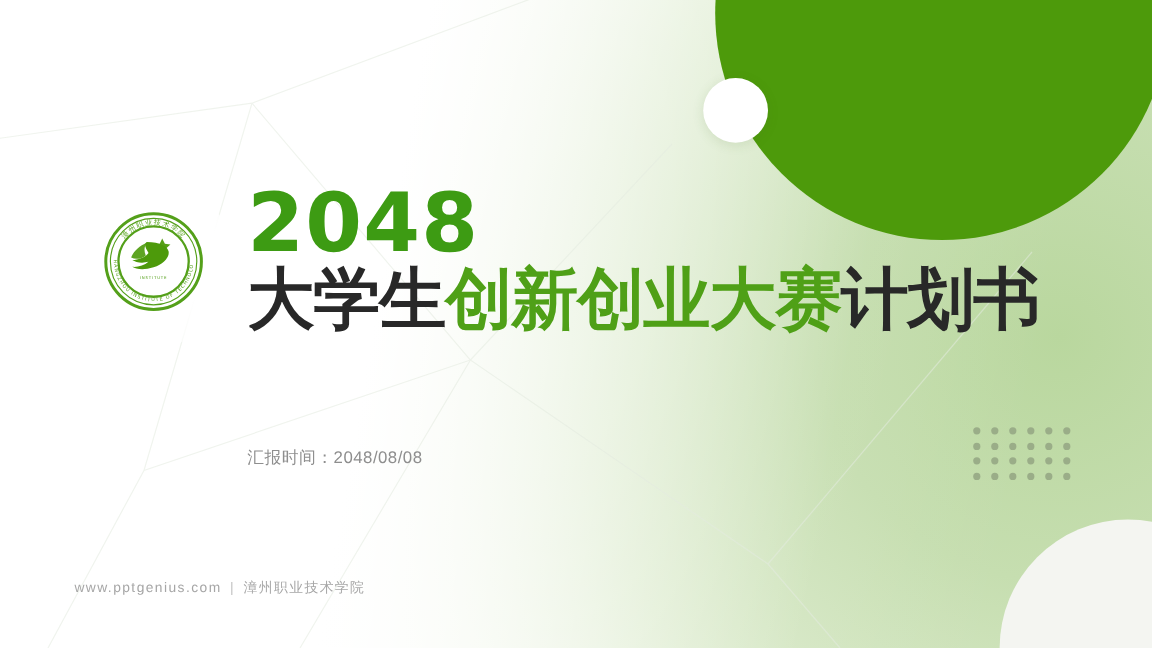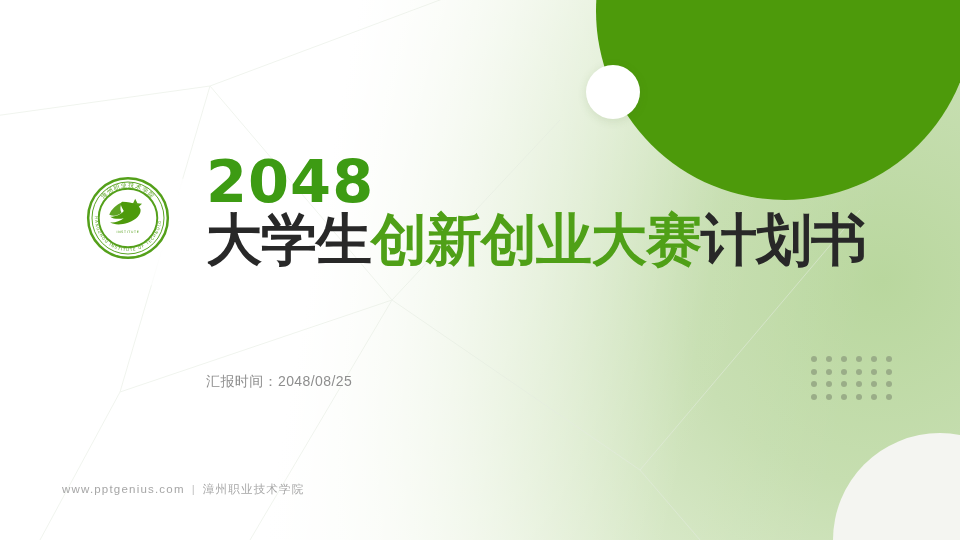--- a/index.html
+++ b/index.html
@@ -108,21 +108,21 @@
   }
 
   
   .text-block {
     position: absolute;
     left: 206px;
     top: 152px;
     width: 640px;
   }
   .year {
-    font-size: 59px;
+    font-size: 68px;
     line-height: 1.02;
     font-weight: bold;
     color: #3d9b13;
     letter-spacing: 1px;
     font-family: "DejaVu Sans", "Liberation Sans", sans-serif;
   }
   .headline {
     margin-top: 2px;
     font-size: 56px;
     line-height: 1.1;
@@ -239,20 +239,20 @@
     </g>
     <text x="50" y="65.5" text-anchor="middle" font-size="3.4" fill="#54a01a" letter-spacing="0.7" font-family="'DejaVu Sans','Liberation Sans',sans-serif">INSTITUTE</text>
   </svg>
 
   <div class="text-block">
     <div class="year">2048</div>
     <div class="headline"><span>大学生</span><span class="hl">创新创业大赛</span><span>计划书</span></div>
   </div>
 
   <div class="meta">
-    <div>汇报时间：2048/08/25</div>
+    <div>汇报时间：2048/08/08</div>
   </div>
 
   <div class="footer">
     <span>www.pptgenius.com</span><span class="sep">|</span><span>漳州职业技术学院</span>
   </div>
 
 </div>
 
 </body></html>

